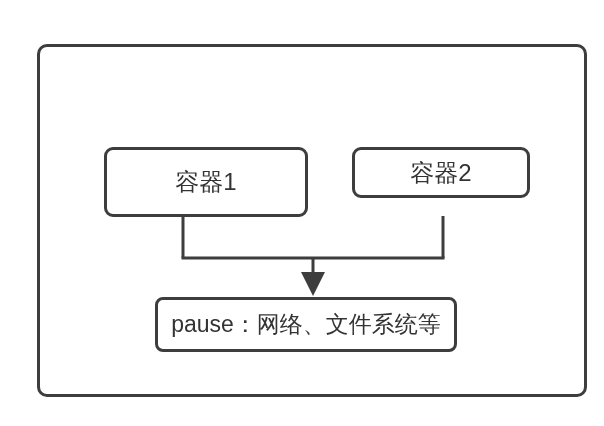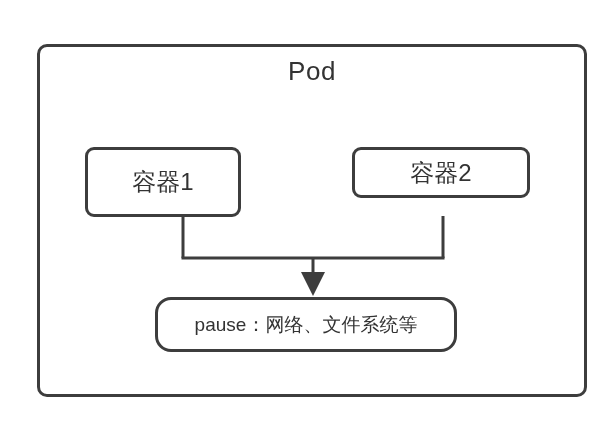--- a/index.html
+++ b/index.html
@@ -43,57 +43,56 @@
     box-sizing: border-box;
     background: #ffffff;
     display: flex;
     align-items: center;
     justify-content: center;
     font-size: 24px;
     color: #333333;
     white-space: nowrap;
   }
   .node-container1 {
-    left: 85px;
+    left: 104px;
     top: 147px;
-    width: 156px;
+    width: 204px;
     height: 70px;
   }
   .node-container2 {
     left: 352px;
     top: 147px;
     width: 178px;
     height: 51px;
   }
   .node-pause {
     left: 155px;
     top: 297px;
     width: 302px;
     height: 55px;
-    border-radius: 16px;
-    font-size: 19px;
+    border-radius: 8px;
+    font-size: 23px;
     text-align: center;
   }
   .connectors {
     position: absolute;
     left: 0;
     top: 0;
     width: 604px;
     height: 426px;
     pointer-events: none;
   }
 </style>
 </head>
 <body>
 
 <div class="stage">
 
   <div class="outer-box"></div>
 
-  <div class="pod-title">Pod</div>
 
   <div class="node node-container1">
     <span>容器1</span>
   </div>
 
   <div class="node node-container2">
     <span>容器2</span>
   </div>
 
   <svg class="connectors" viewBox="0 0 604 426" xmlns="http://www.w3.org/2000/svg">

